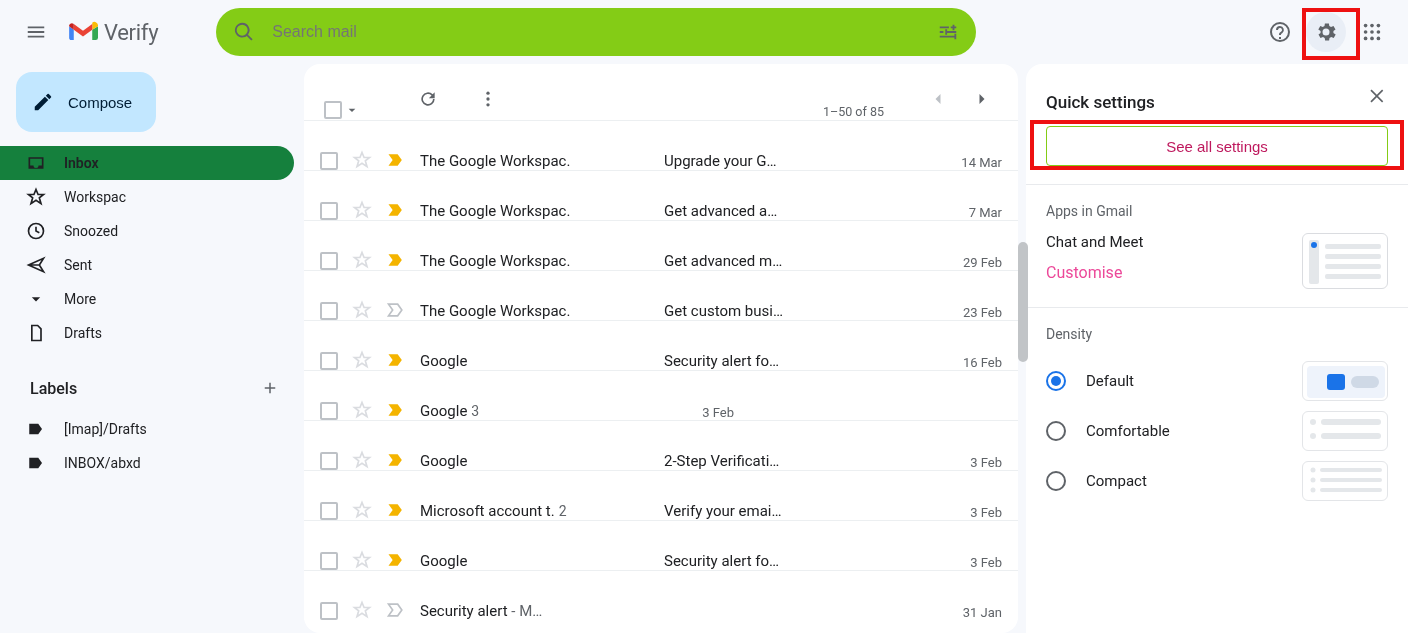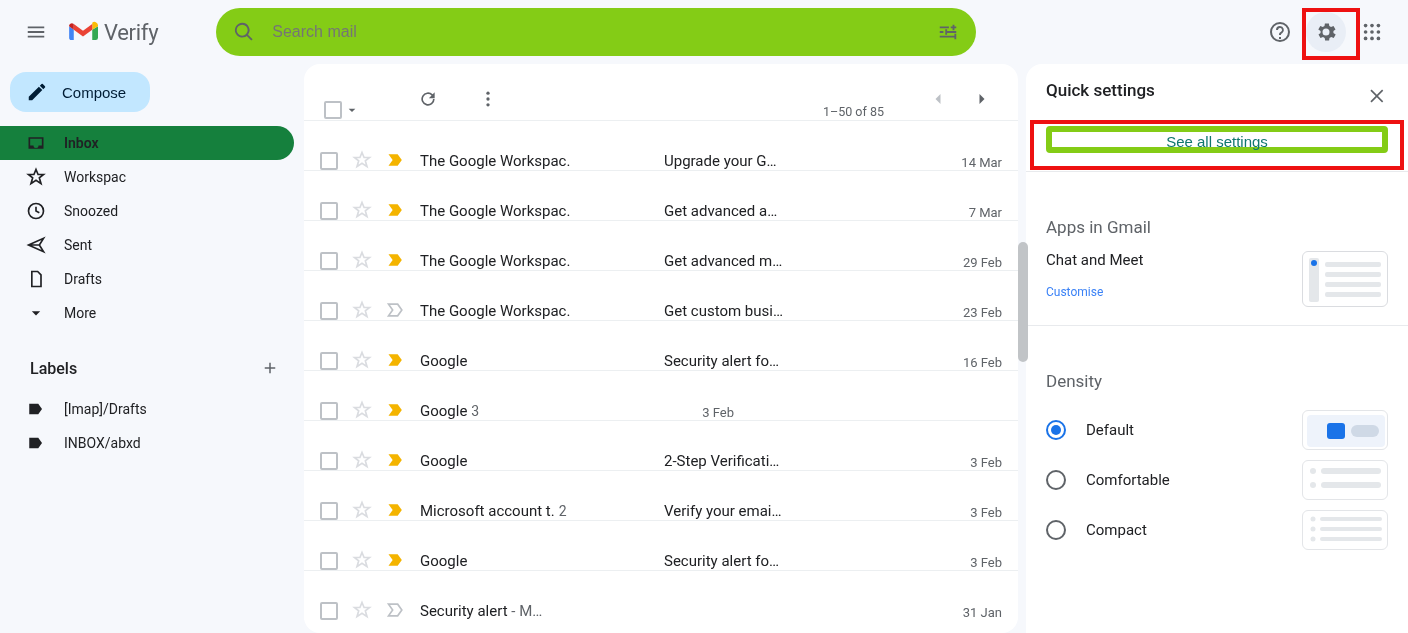--- a/index.html
+++ b/index.html
@@ -15,21 +15,21 @@
   #search-input { flex:1; border:none; background:transparent; font-size:16px; color:#5f6368; outline:none; padding:0 8px; }
   #topbar-right { margin-left:auto; display:flex; align-items:center; gap:6px; }
 
   .anno-box { position:absolute; border:4px solid #e11; pointer-events:none; }
 
   
   #main { display:flex; height:calc(100% - 64px); }
 
   
   #sidebar { width:304px; flex:0 0 304px; padding:8px 0 0 0; overflow:hidden; position:relative; }
-  #compose { margin:0 0 14px 10px; height:40px; padding:0 24px 0 16px; display:flex; align-items:center; gap:14px; background:#c2e7ff; border:none; border-radius:16px; font-size:15px; font-weight:500; color:#001d35; cursor:pointer; }
+  #compose { margin:0 0 14px 16px; height:60px; padding:0 24px 0 16px; display:flex; align-items:center; gap:14px; background:#c2e7ff; border:none; border-radius:16px; font-size:15px; font-weight:500; color:#001d35; cursor:pointer; }
   .nav-item { height:34px; display:flex; align-items:center; gap:18px; padding:0 12px 0 26px; border-radius:0 18px 18px 0; font-size:14px; color:#202124; cursor:pointer; margin-right:10px;}
   .nav-item.active { background:#15803d; font-weight:600; }
   .nav-icon { width:20px; height:20px; flex:0 0 20px; display:flex; align-items:center; justify-content:center; }
   #labels-header { display:flex; align-items:center; justify-content:space-between; padding:24px 20px 10px 30px; font-size:16px; font-weight:500; }
   .label-item { height:34px; display:flex; align-items:center; gap:18px; padding:0 0 0 26px; font-size:14px; cursor:pointer;}
 
   
   #list-pane { flex:1; padding:0 8px 0 0; position:relative;}
   #list-card { background:#fff; border-radius:16px; overflow:hidden; position:relative; height:100%; box-shadow:0 0 0 0 rgba(0,0,0,0);}
   #list-toolbar { height:56px; display:flex; align-items:flex-end; padding:0 16px; gap:20px; border-bottom:1px solid transparent;}
@@ -46,28 +46,28 @@
   .row .sender { width:230px; white-space:nowrap; overflow:hidden; text-overflow:ellipsis; color:#202124;}
   .row .subject { flex:1; white-space:nowrap; overflow:hidden; text-overflow:ellipsis; color:#202124;}
   .row .date { width:70px; text-align:right; font-size:13px; color:#5f6368;}
   .row .count-badge { color:#5f6368; margin-left:4px; font-size:14px;}
   .row .subject .tail { color:#5f6368; }
 
   #scrollthumb { position:absolute; right:-2px; top:178px; width:10px; height:120px; background:#c1c4c7; border-radius:5px;}
 
   
   #settings-panel { width:382px; flex:0 0 382px; background:#fff; border-radius:16px 0 0 0; padding:16px 0 0 0; overflow:hidden;}
-  #qs-head { display:flex; align-items:flex-start; justify-content:space-between; padding:0 14px 14px 20px; }
+  #qs-head { display:flex; align-items:flex-end; justify-content:space-between; padding:0 14px 14px 20px; }
   #qs-head h2 { margin:0; font-size:17px; font-weight:500;}
   #see-all-wrap { position:relative; padding:0 20px 18px 20px;}
-  #see-all { width:100%; height:27px; border:6px solid #84cc16; background:#fff; border-radius:4px; color:#0f766e; font-size:15px; font-weight:500; cursor:pointer;}
+  #see-all { width:100%; height:40px; border:1px solid #84cc16; background:#fff; border-radius:4px; color:#be185d; font-size:15px; font-weight:500; cursor:pointer;}
   .sec { border-top:1px solid #e8eaed; padding:18px 20px;}
-  .sec-title { font-size:17px; color:#5f6368; margin-bottom:14px;margin-top:27px;}
+  .sec-title { font-size:14px; color:#5f6368; margin-bottom:14px;}
   #apps-row { display:flex; justify-content:space-between; align-items:flex-start; gap:12px;}
-  #apps-row a { color:#3b82f6; text-decoration:none; font-size:12px;}
+  #apps-row a { color:#ec4899; text-decoration:none; font-size:16px;}
   .preview-box { width:86px; height:56px; border:1px solid #dadce0; border-radius:6px; position:relative;}
   .radio-row { display:flex; align-items:center; justify-content:space-between; height:50px;}
   .radio-left { display:flex; align-items:center; gap:20px; font-size:15px;}
   .radio { width:20px; height:20px; border:2px solid #5f6368; border-radius:50%; display:flex; align-items:center; justify-content:center; cursor:pointer;}
   .radio.checked { border-color:#1a73e8;}
   .radio.checked::after { content:""; width:10px; height:10px; background:#1a73e8; border-radius:50%;}
   .dens-prev { width:86px; height:40px; border:1px solid #e3e5e8; border-radius:6px; position:relative; overflow:hidden;}
 </style>
 </head>
 <body>
@@ -173,32 +173,32 @@
           <span class="nav-icon">
             <svg width="20" height="20" viewBox="0 0 24 24">
               <path fill="none" stroke="#202124" stroke-width="2" d="M3 12l18-8-5 8 5 8z M3 12h13"></path>
             </svg>
           </span>
           <span>Sent</span>
         </div>
         <div class="nav-item">
           <span class="nav-icon">
             <svg width="20" height="20" viewBox="0 0 24 24">
+              <path fill="#202124" d="M7 10l5 5 5-5z"></path>
+            </svg>
+          </span>
+          <span>More</span>
+        </div>
+        <div class="nav-item">
+          <span class="nav-icon">
+            <svg width="20" height="20" viewBox="0 0 24 24">
               <path fill="none" stroke="#202124" stroke-width="2" d="M7 3h7l4 4v14H7z"></path>
             </svg>
           </span>
           <span>Drafts</span>
-        </div>
-        <div class="nav-item">
-          <span class="nav-icon">
-            <svg width="20" height="20" viewBox="0 0 24 24">
-              <path fill="#202124" d="M7 10l5 5 5-5z"></path>
-            </svg>
-          </span>
-          <span>More</span>
         </div>
       </div>
     <div id="labels-header">
       <span>Labels</span>
       <button class="icon-btn" style="width:28px;height:28px">
         <svg width="18" height="18" viewBox="0 0 24 24">
             <path fill="#5f6368" d="M11 5h2v6h6v2h-6v6h-2v-6H5v-2h6z"></path>
           </svg>
       </button>
     </div>

